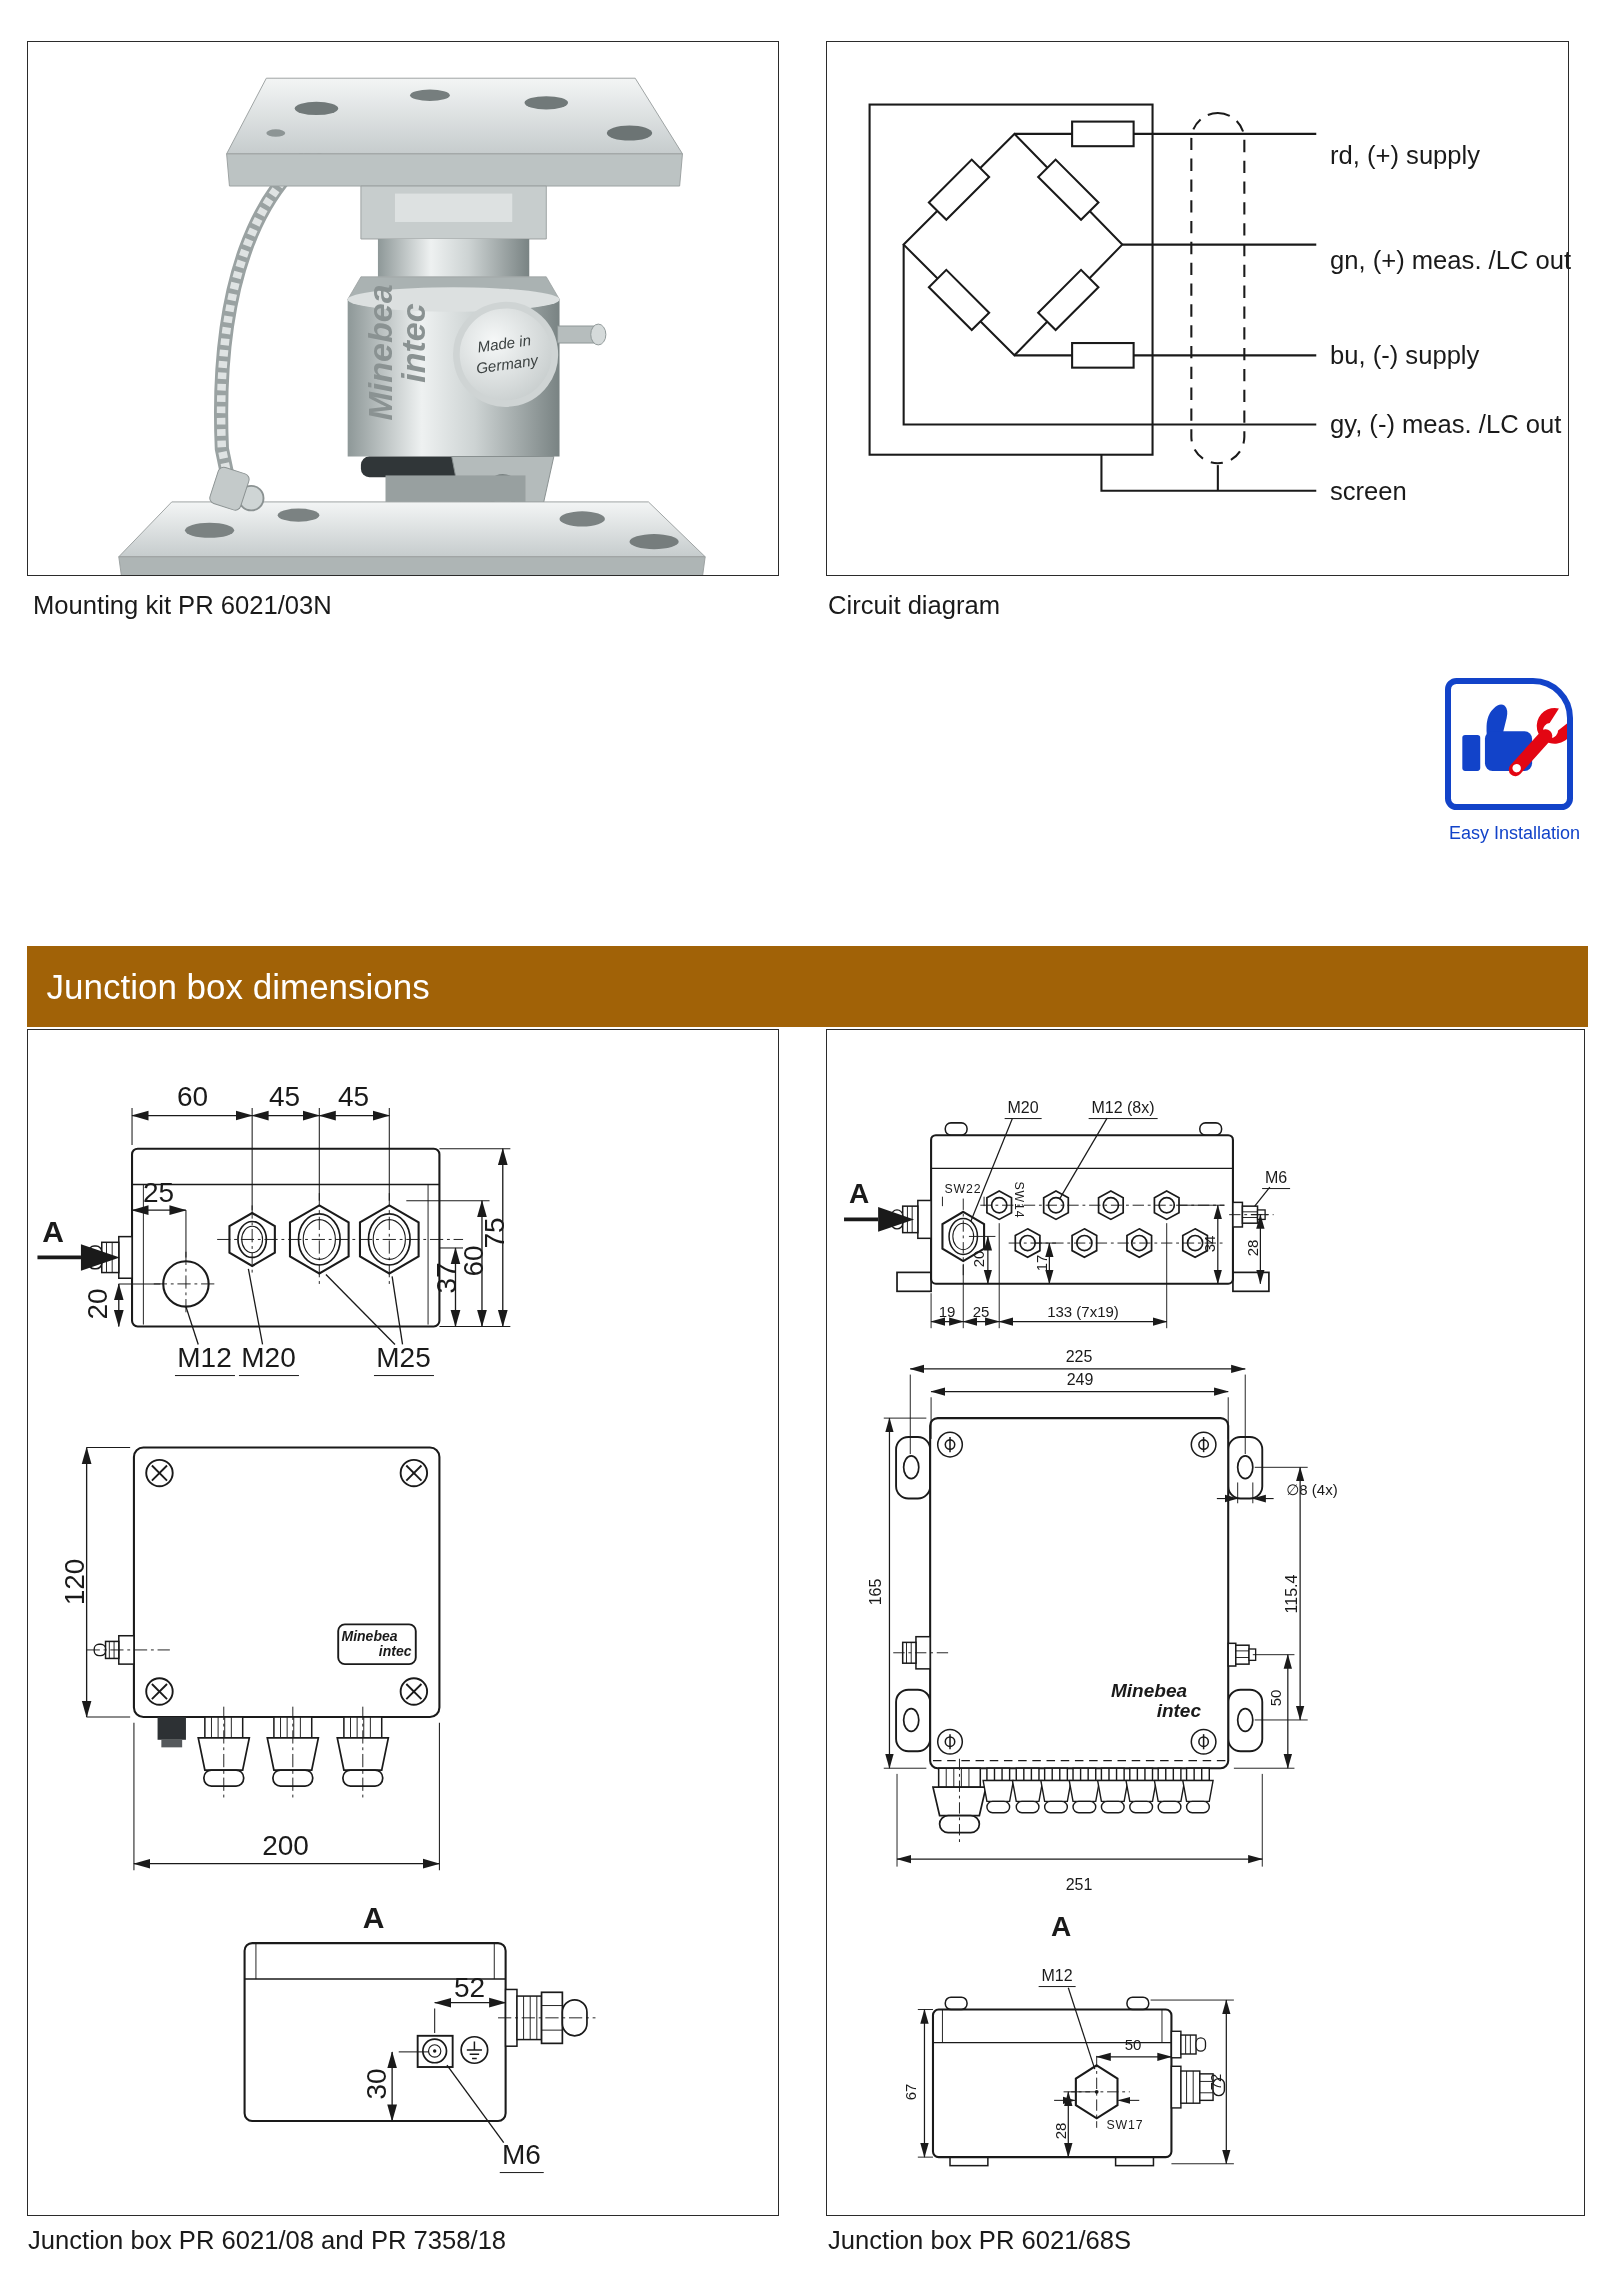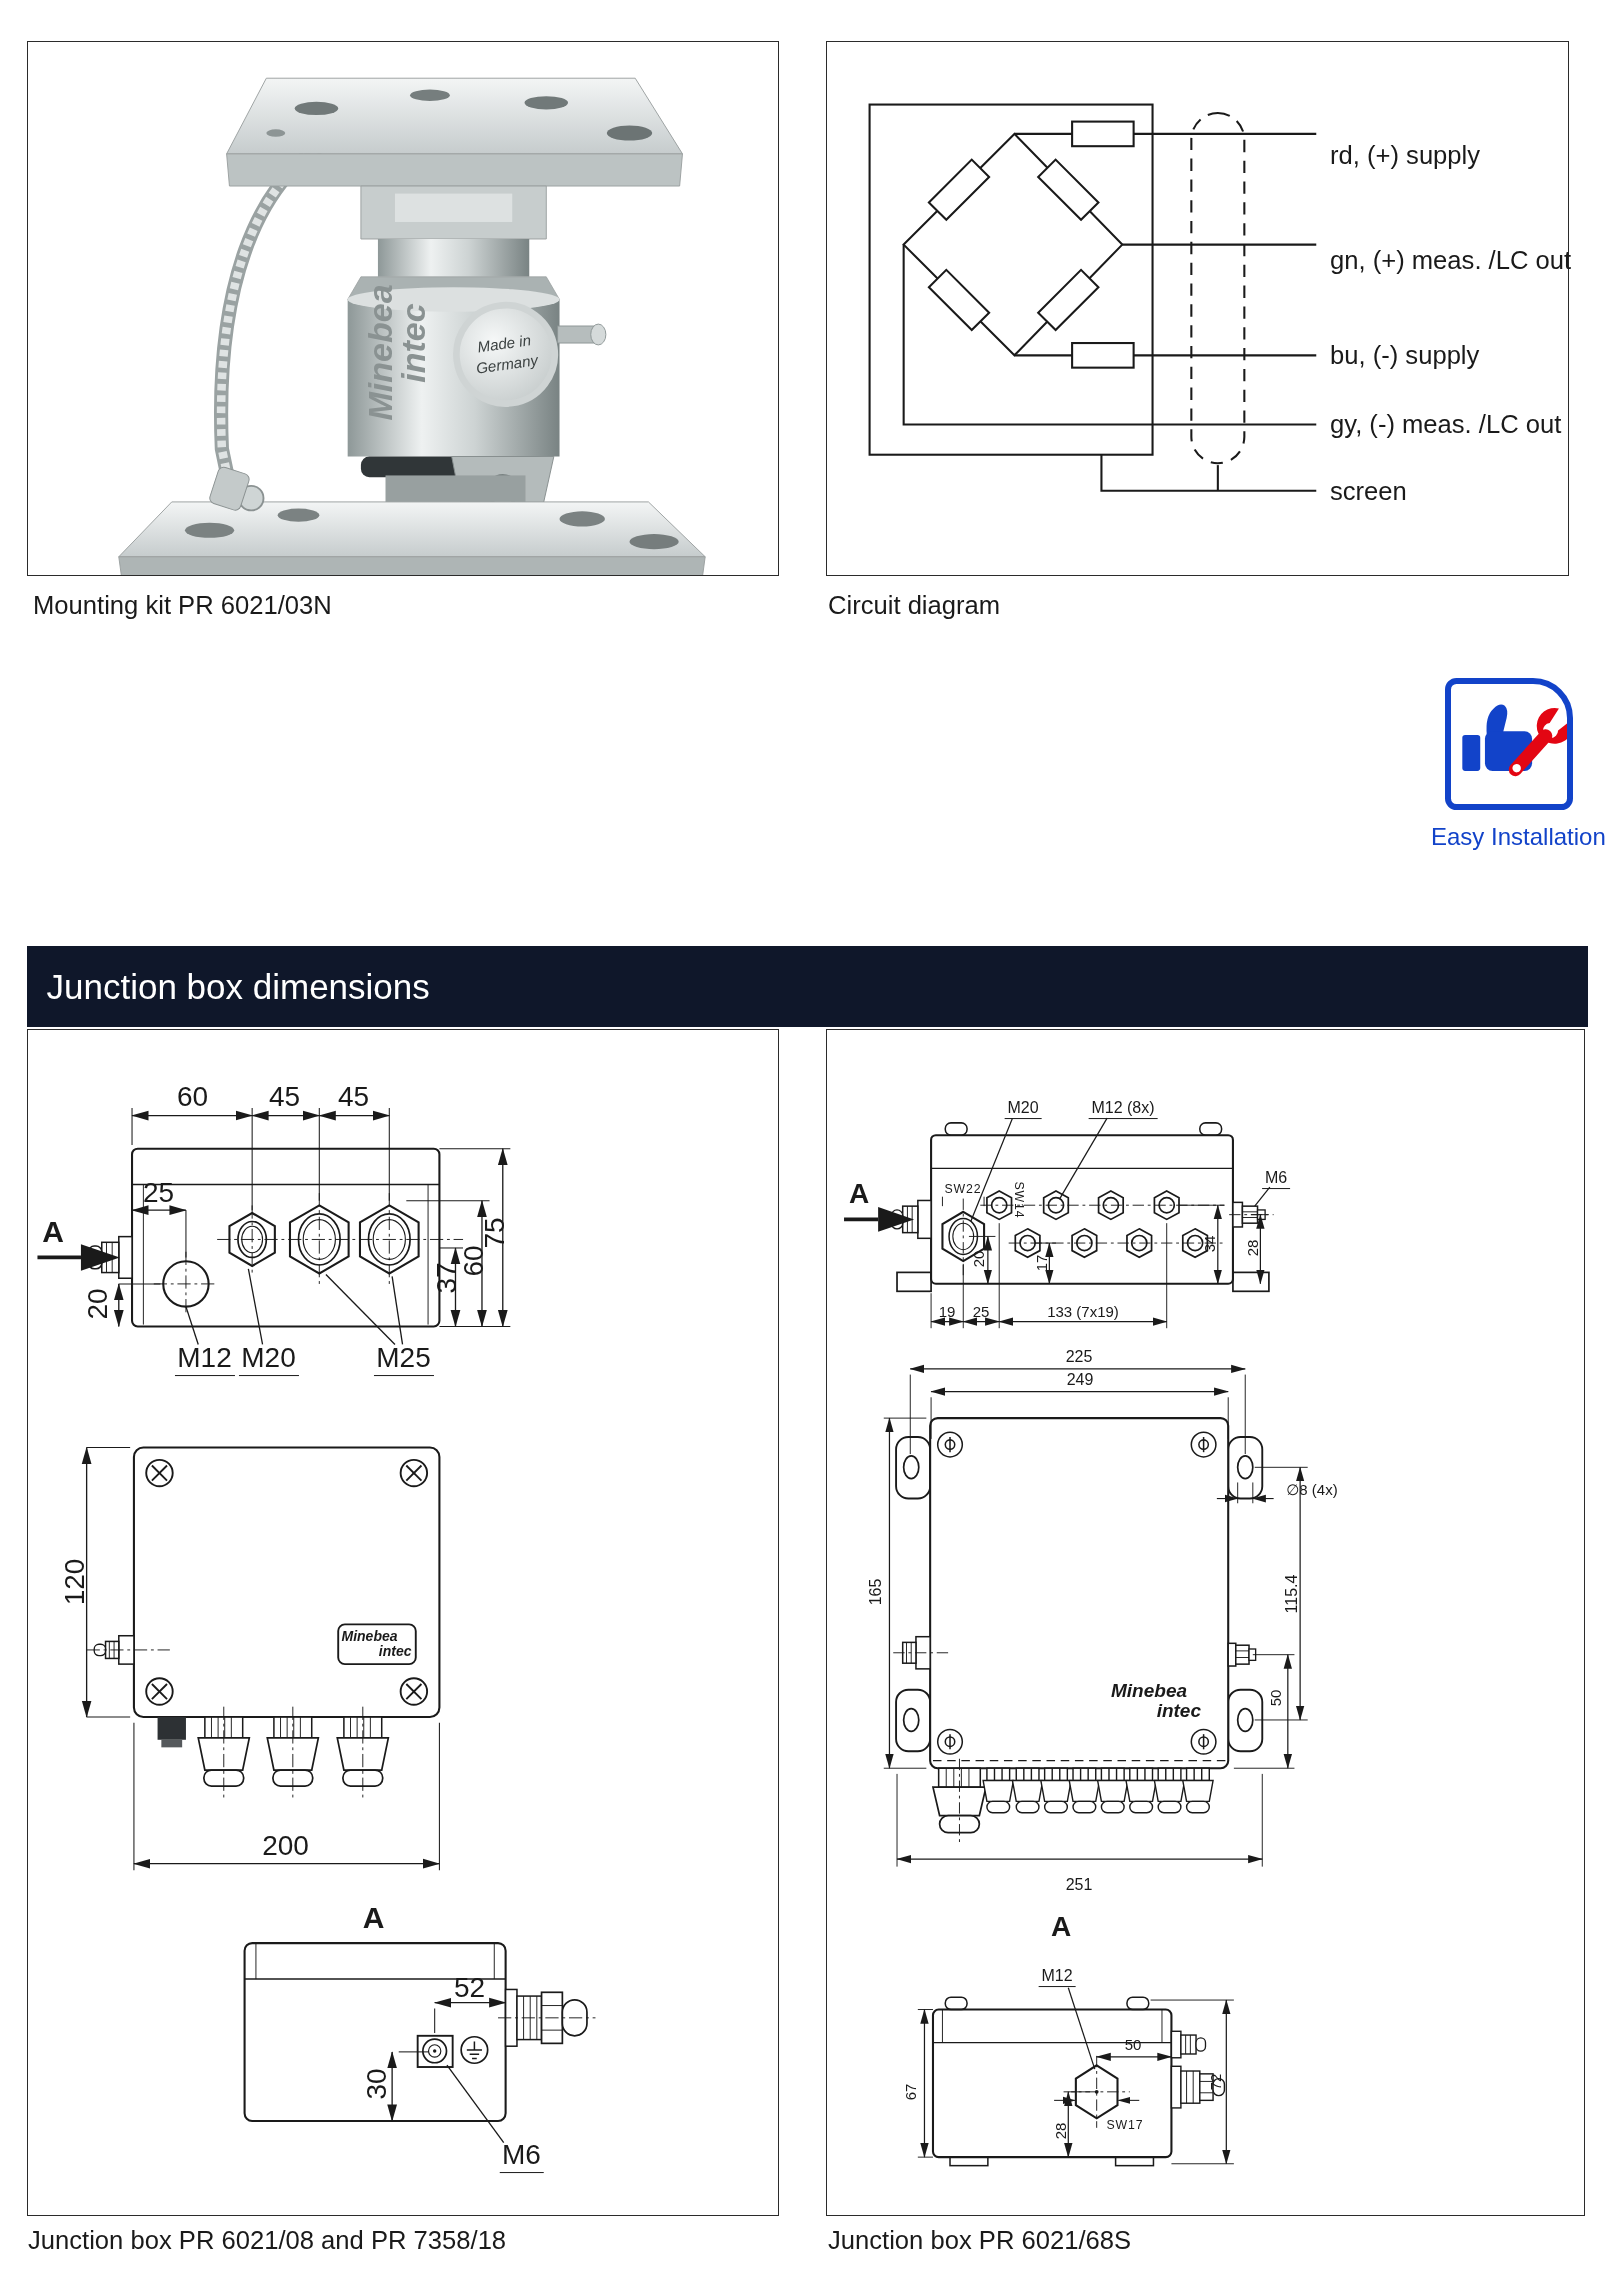--- a/index.html
+++ b/index.html
@@ -1,23 +1,23 @@
 <!DOCTYPE html>
 <html style="font-size:15px"><head>
 <meta charset="utf-8">
 <style>
   html,body{margin:0;padding:0;background:#fff;}
   body{width:1609px;height:2294px;position:relative;font-family:"Liberation Sans",sans-serif;color:#1a1a1a;overflow:hidden;}
   .panel{position:absolute;border:1.9px solid #2b2b2b;background:#fff;}
   .cap{position:absolute;font-size:25.6px;color:#1a1a1a;white-space:nowrap;}
   .wirelabel{position:absolute;font-size:25.6px;color:#1a1a1a;white-space:nowrap;transform:translateY(-50%);}
-  .banner{position:absolute;left:26.5px;top:946px;width:1561px;height:81px;background:#0f172a;}
+  .banner{position:absolute;left:26.5px;top:946px;width:1561px;height:81px;background:#a16207;}
   .banner span{display:block;line-height:81px;padding-left:20px;font-size:35px;color:#ffffff;}
   .badge{position:absolute;left:1445px;top:678px;width:116px;height:120px;border:6.6px solid #1243c9;border-radius:11.4px 40px 11.4px 11.4px;background:#fff;}
-  .badgecap{position:absolute;left:1431px;top:823px;width:167px;text-align:center;font-size:24px;color:#1243c9;white-space:nowrap;}
+  .badgecap{position:absolute;left:1431px;top:823px;width:167px;text-align:center;font-size:18px;color:#1243c9;white-space:nowrap;}
   .draw{position:absolute;border:1.9px solid #2b2b2b;background:#fff;}
   .draw svg{position:absolute;left:0;top:0;}
   .d30{position:absolute;font-size:28px;white-space:nowrap;}
   .d17{position:absolute;font-size:16px;white-space:nowrap;}
   .d16{position:absolute;font-size:15px;white-space:nowrap;}
   .d13{position:absolute;font-size:12.3px;letter-spacing:0.9px;white-space:nowrap;}
   .vA{position:absolute;font-size:30px;font-weight:bold;white-space:nowrap;}
   .ctr{transform:translate(-50%,-50%);}
   .rot{transform:translate(-50%,-50%) rotate(-90deg);}
   .rot90{transform:translate(-50%,-50%) rotate(90deg);}

